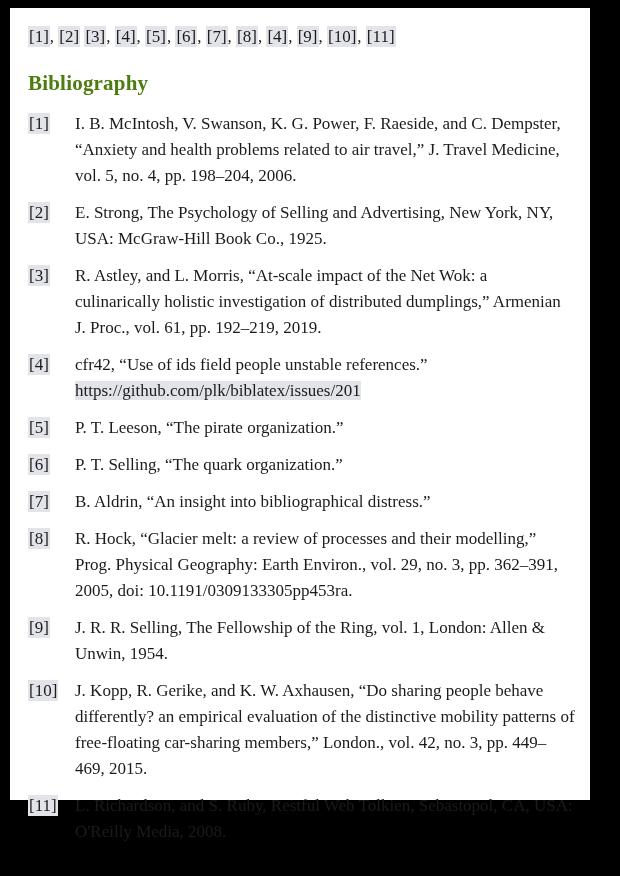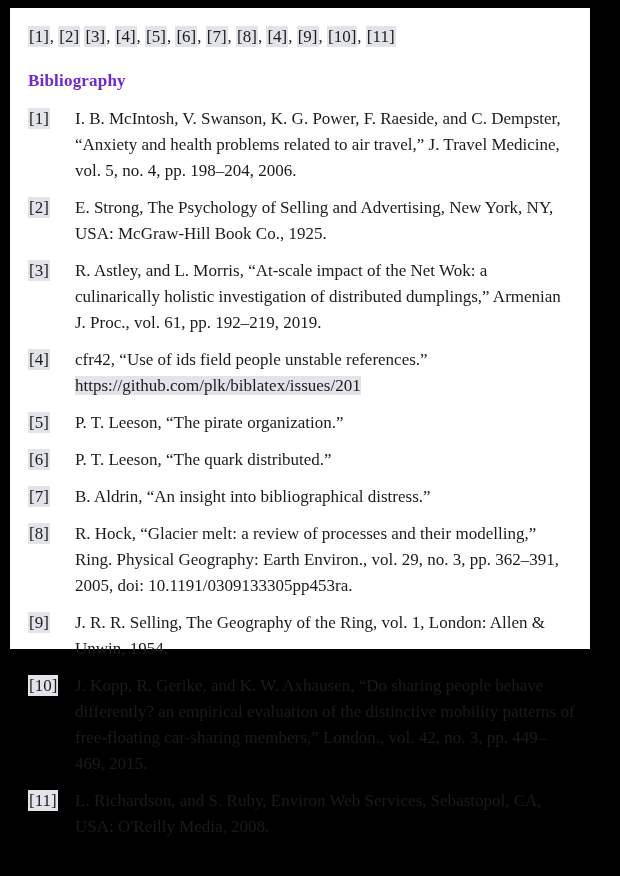--- a/index.html
+++ b/index.html
@@ -12,41 +12,41 @@
     background: #000000;
     position: relative;
     font-family: "Liberation Serif", serif;
     overflow: hidden;
   }
   .page {
     position: absolute;
     left: 10px;
     top: 8px;
     width: 580px;
-    height: 641px;
+    height: 792px;
     background: #ffffff;
     box-sizing: border-box;
     padding: 17px 15px 10px 18px;
     color: #1b1b1b;
   }
   .cite-line {
     font-size: 17px;
     line-height: 23px;
     white-space: nowrap;
     color: #1b1b1b;
   }
   .cite-link {
     background: #e3e4ea;
     padding: 1px 1px;
     cursor: pointer;
   }
   .heading {
-    font-size: 17px;
+    font-size: 21px;
     font-weight: bold;
-    color: #6d28d9;
+    color: #4d7c0f;
     margin: 23px 0 15px 0;
     letter-spacing: 0.2px;
   }
   .entries {
     display: block;
   }
   .entry {
     display: flex;
     align-items: flex-start;
     margin-bottom: 11px;
@@ -99,36 +99,36 @@
       <div class="entry">
         <div class="entry-label-col"><span class="entry-label">[4]</span></div>
         <div class="entry-body"><span class="seg-normal">cfr42, “Use of ids field people unstable references.” </span><span class="seg-link">https://github.com/plk/biblatex/issues/201</span></div>
       </div>
       <div class="entry">
         <div class="entry-label-col"><span class="entry-label">[5]</span></div>
         <div class="entry-body"><span class="seg-normal">P. T. Leeson, “The pirate organization.”</span></div>
       </div>
       <div class="entry">
         <div class="entry-label-col"><span class="entry-label">[6]</span></div>
-        <div class="entry-body"><span class="seg-normal">P. T. Leeson, “The quark distributed.”</span></div>
+        <div class="entry-body"><span class="seg-normal">P. T. Selling, “The quark organization.”</span></div>
       </div>
       <div class="entry">
         <div class="entry-label-col"><span class="entry-label">[7]</span></div>
         <div class="entry-body"><span class="seg-normal">B. Aldrin, “An insight into bibliographical distress.”</span></div>
       </div>
       <div class="entry">
         <div class="entry-label-col"><span class="entry-label">[8]</span></div>
-        <div class="entry-body"><span class="seg-normal">R. Hock, “Glacier melt: a review of processes and their modelling,” </span><span class="seg-italic">Ring. Physical Geography: Earth Environ.</span><span class="seg-normal">, vol. 29, no. 3, pp. 362–391, 2005, doi: 10.1191/0309133305pp453ra.</span></div>
+        <div class="entry-body"><span class="seg-normal">R. Hock, “Glacier melt: a review of processes and their modelling,” </span><span class="seg-italic">Prog. Physical Geography: Earth Environ.</span><span class="seg-normal">, vol. 29, no. 3, pp. 362–391, 2005, doi: 10.1191/0309133305pp453ra.</span></div>
       </div>
       <div class="entry">
         <div class="entry-label-col"><span class="entry-label">[9]</span></div>
-        <div class="entry-body"><span class="seg-normal">J. R. R. Selling, </span><span class="seg-italic">The Geography of the Ring</span><span class="seg-normal">, vol. 1, London: Allen &amp; Unwin, 1954.</span></div>
+        <div class="entry-body"><span class="seg-normal">J. R. R. Selling, </span><span class="seg-italic">The Fellowship of the Ring</span><span class="seg-normal">, vol. 1, London: Allen &amp; Unwin, 1954.</span></div>
       </div>
       <div class="entry">
         <div class="entry-label-col"><span class="entry-label">[10]</span></div>
         <div class="entry-body"><span class="seg-normal">J. Kopp, R. Gerike, and K. W. Axhausen, “Do sharing people behave differently? an empirical evaluation of the distinctive mobility patterns of free-floating car-sharing members,” </span><span class="seg-italic">London.</span><span class="seg-normal">, vol. 42, no. 3, pp. 449–469, 2015.</span></div>
       </div>
       <div class="entry">
         <div class="entry-label-col"><span class="entry-label">[11]</span></div>
-        <div class="entry-body"><span class="seg-normal">L. Richardson, and S. Ruby, </span><span class="seg-italic">Environ Web Services</span><span class="seg-normal">, Sebastopol, CA, USA: O'Reilly Media, 2008.</span></div>
+        <div class="entry-body"><span class="seg-normal">L. Richardson, and S. Ruby, </span><span class="seg-italic">Restful Web Tolkien</span><span class="seg-normal">, Sebastopol, CA, USA: O'Reilly Media, 2008.</span></div>
       </div>
     </div>
 </div>
 
 </body></html>

